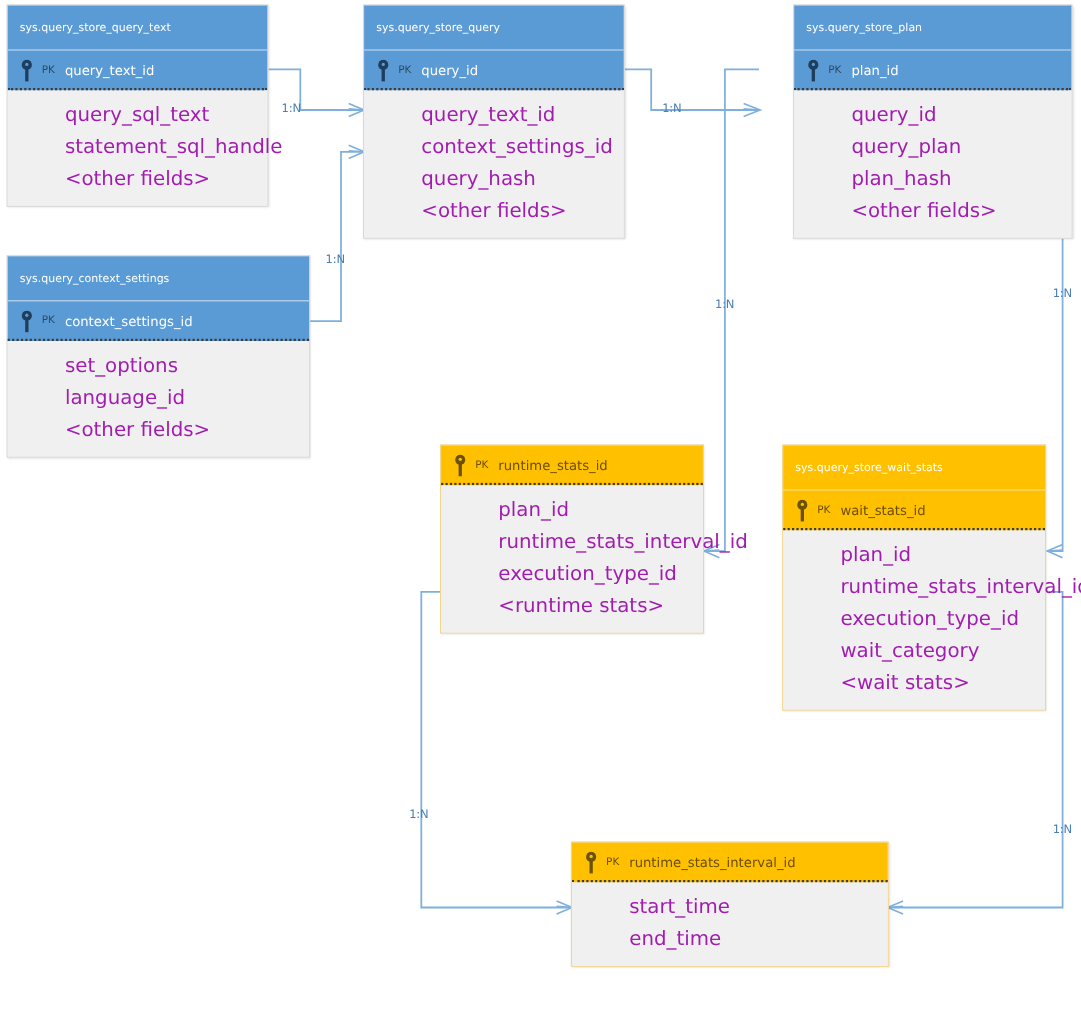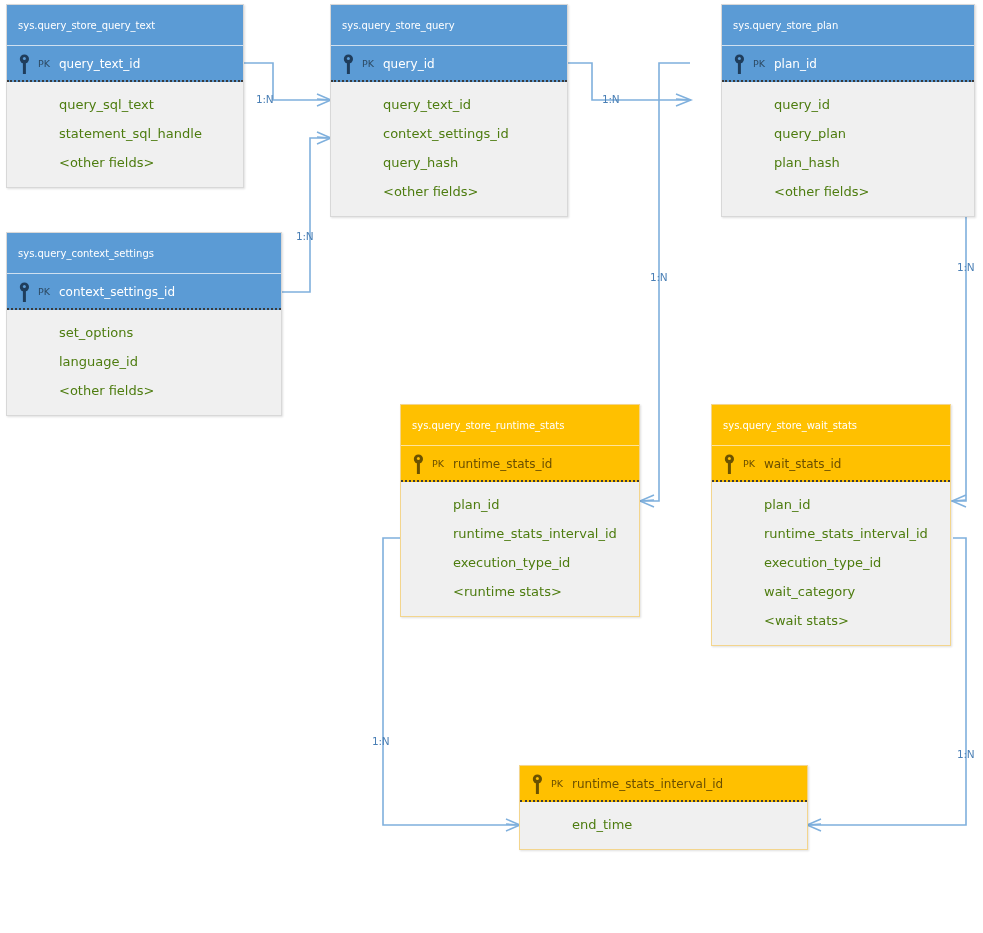--- a/index.html
+++ b/index.html
@@ -37,21 +37,21 @@
     position:absolute;left:31px;top:0;height:36px;line-height:36px;
     font-size:9.5px;color:#2d4a63;
   }
   .entity .pkrow .pkname{
     position:absolute;left:52px;top:0;height:36px;line-height:36px;
     font-size:12px;color:#ffffff;white-space:nowrap;
   }
   .entity .body{box-sizing:border-box;padding:8px 0 10px 0;background:#f0f0f0;}
   .entity .fld{
     height:29px;line-height:29px;padding-left:52px;
-    font-size:13px;color:#4d7c0f;white-space:nowrap;
+    font-size:18px;color:#a21caf;white-space:nowrap;
   }
   
   .keyicon{position:absolute;left:12px;top:8px;width:14px;height:21px;}
   
   .blue .ttl{background:#5b9bd5;border-bottom:1px solid #cfe0f0;}
   .blue .pkrow{background:#5b9bd5;}
   .blue{border:1px solid #d8d8d8;}
   
   .orange .ttl{background:#ffc000;border-bottom:1px solid #ffe39a;}
   .orange .pkrow{background:#ffc000;}
@@ -171,21 +171,20 @@
       <span class="pkname">context_settings_id</span>
     </div>
     <div class="body">
       <div class="fld">set_options</div>
       <div class="fld">language_id</div>
       <div class="fld">&lt;other fields&gt;</div>
     </div>
   </div>
 
   <div class="entity orange" style="left:400px;top:404px;width:240px;">
-    <div class="ttl">sys.query_store_runtime_stats</div>
     <div class="pkrow">
       <svg class="keyicon" viewBox="0 0 14 21">
         <circle cx="5.4" cy="5" r="4.6" fill="#6b5200"></circle>
           <circle cx="5.4" cy="4.6" r="1.5" fill="#ffc000"></circle>
         <rect x="3.9" y="8" width="3" height="12" fill="#6b5200"></rect>
       </svg>
       <span class="pklabel">PK</span>
       <span class="pkname">runtime_stats_id</span>
     </div>
     <div class="body">
@@ -220,17 +219,18 @@
     <div class="pkrow">
       <svg class="keyicon" viewBox="0 0 14 21">
         <circle cx="5.4" cy="5" r="4.6" fill="#6b5200"></circle>
           <circle cx="5.4" cy="4.6" r="1.5" fill="#ffc000"></circle>
         <rect x="3.9" y="8" width="3" height="12" fill="#6b5200"></rect>
       </svg>
       <span class="pklabel">PK</span>
       <span class="pkname">runtime_stats_interval_id</span>
     </div>
     <div class="body">
+      <div class="fld">start_time</div>
       <div class="fld">end_time</div>
     </div>
   </div>
 
 </div>
 
 </body></html>

